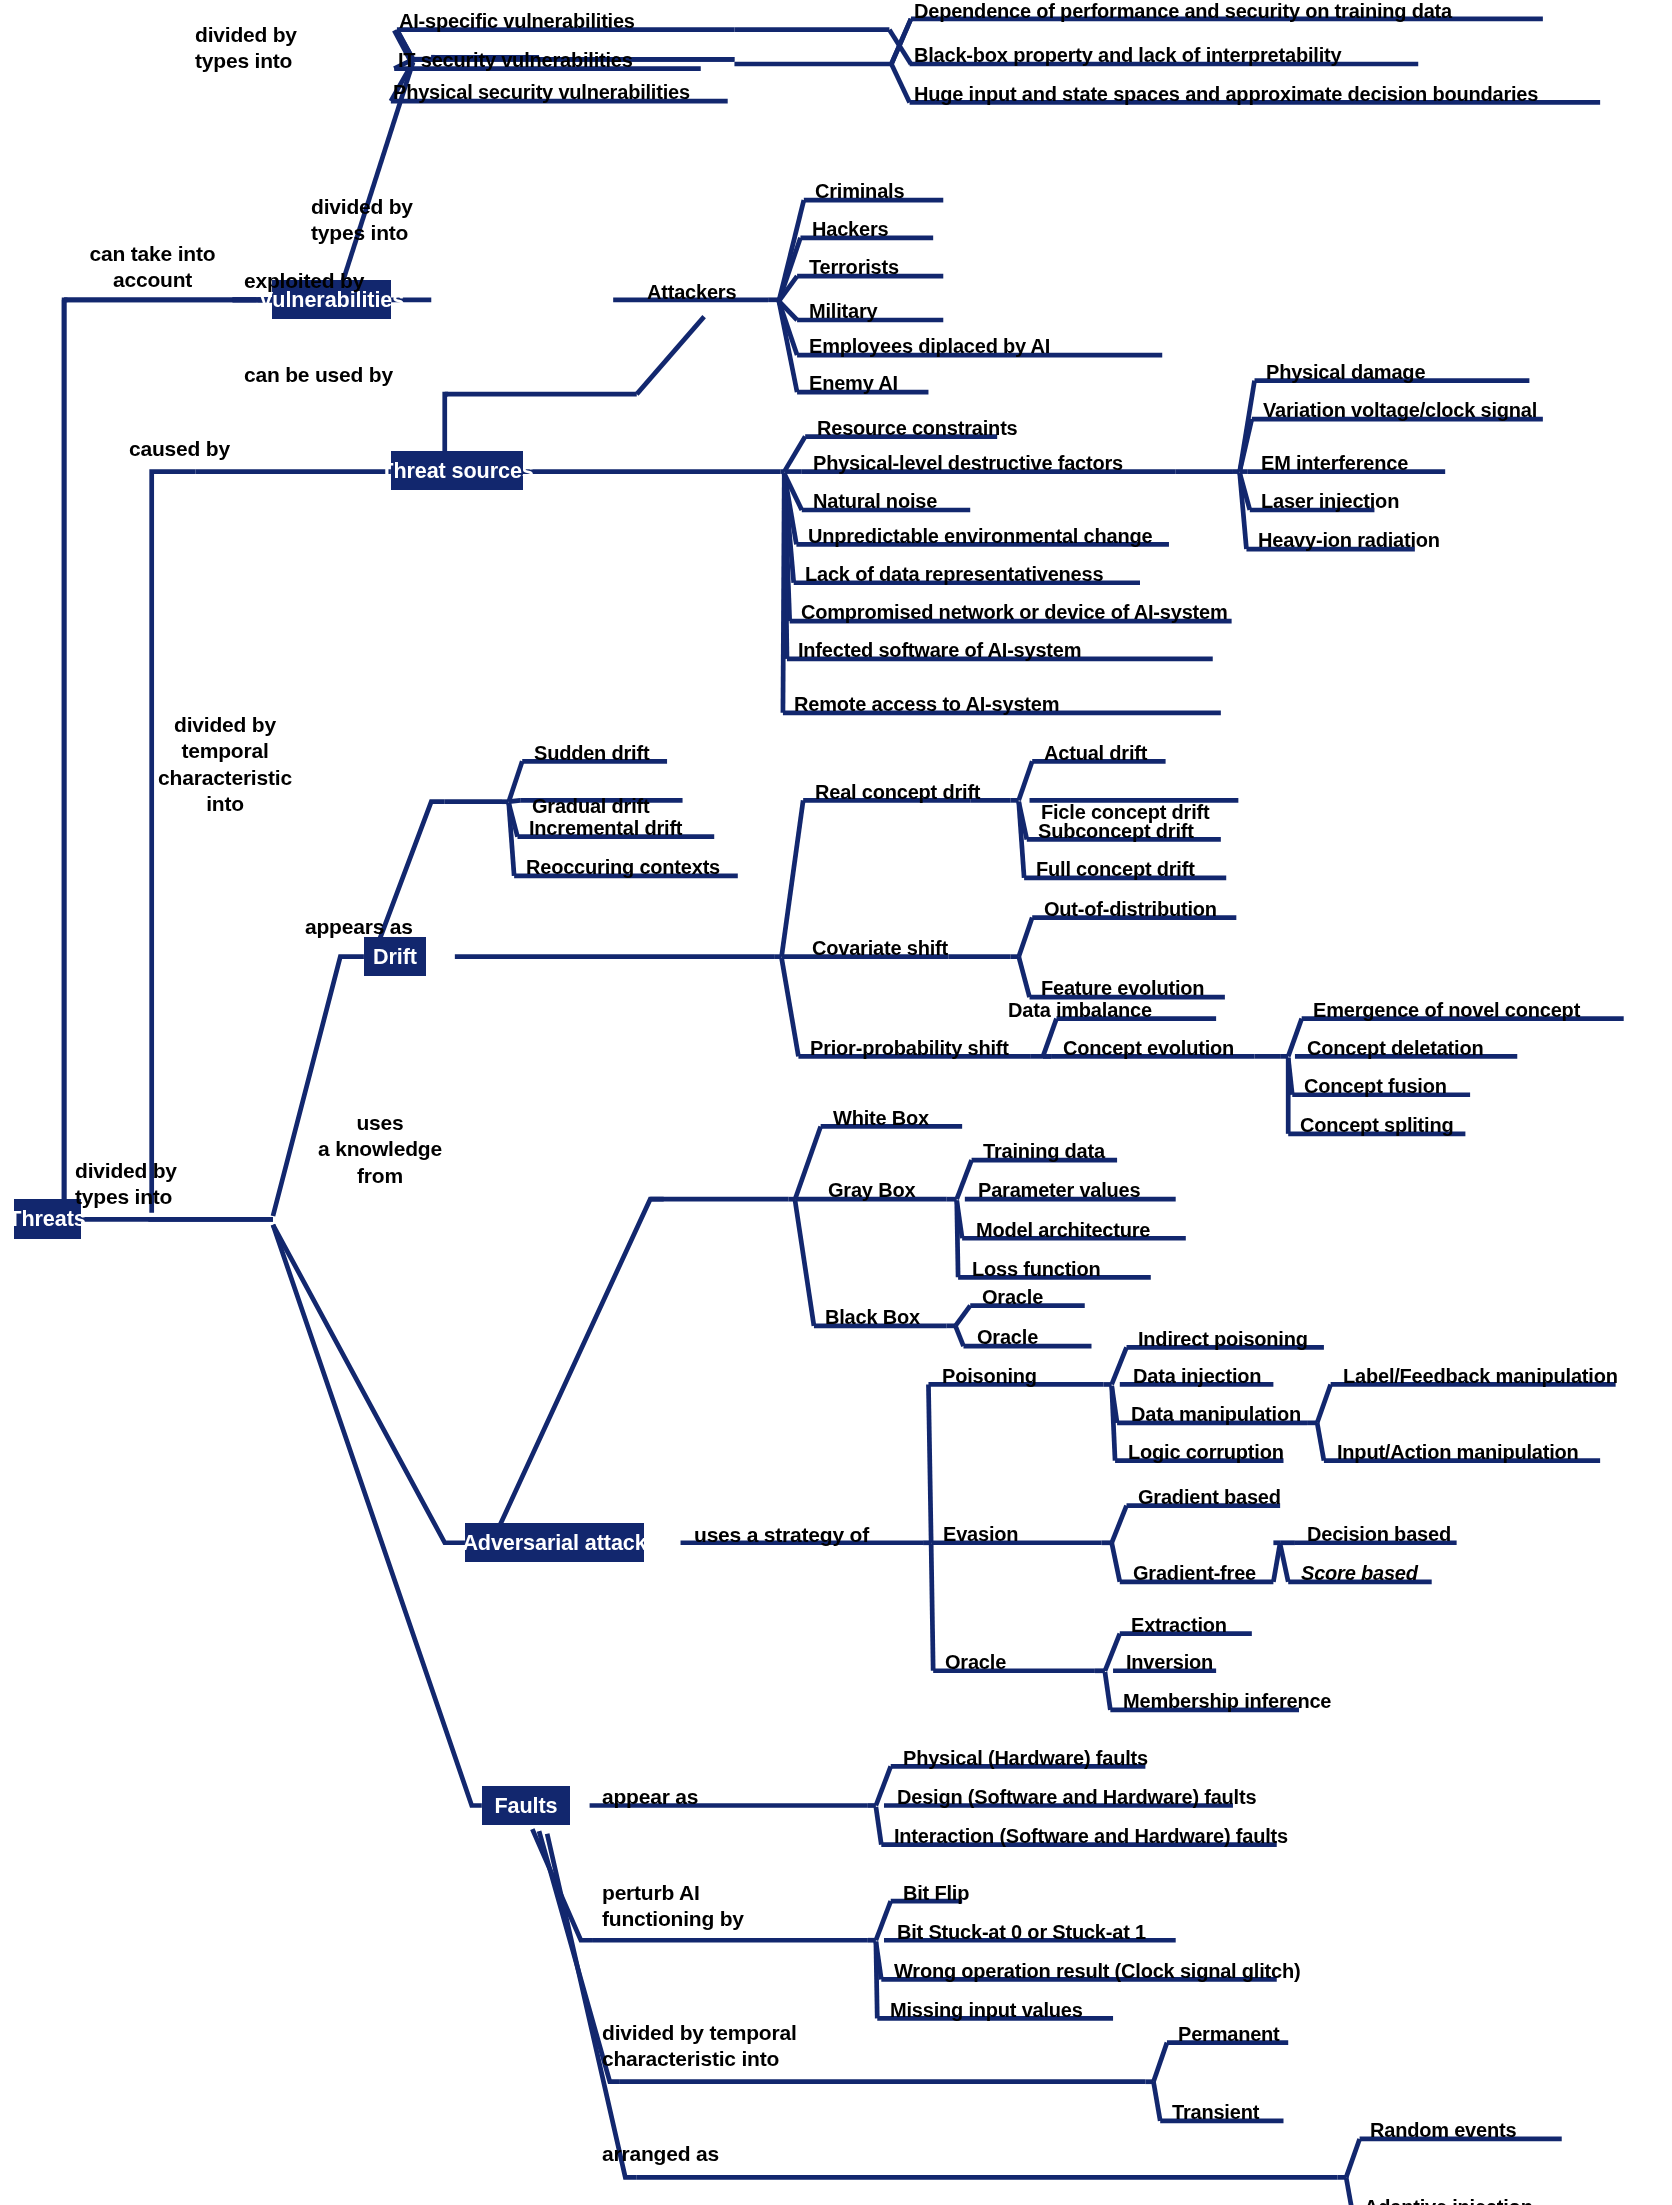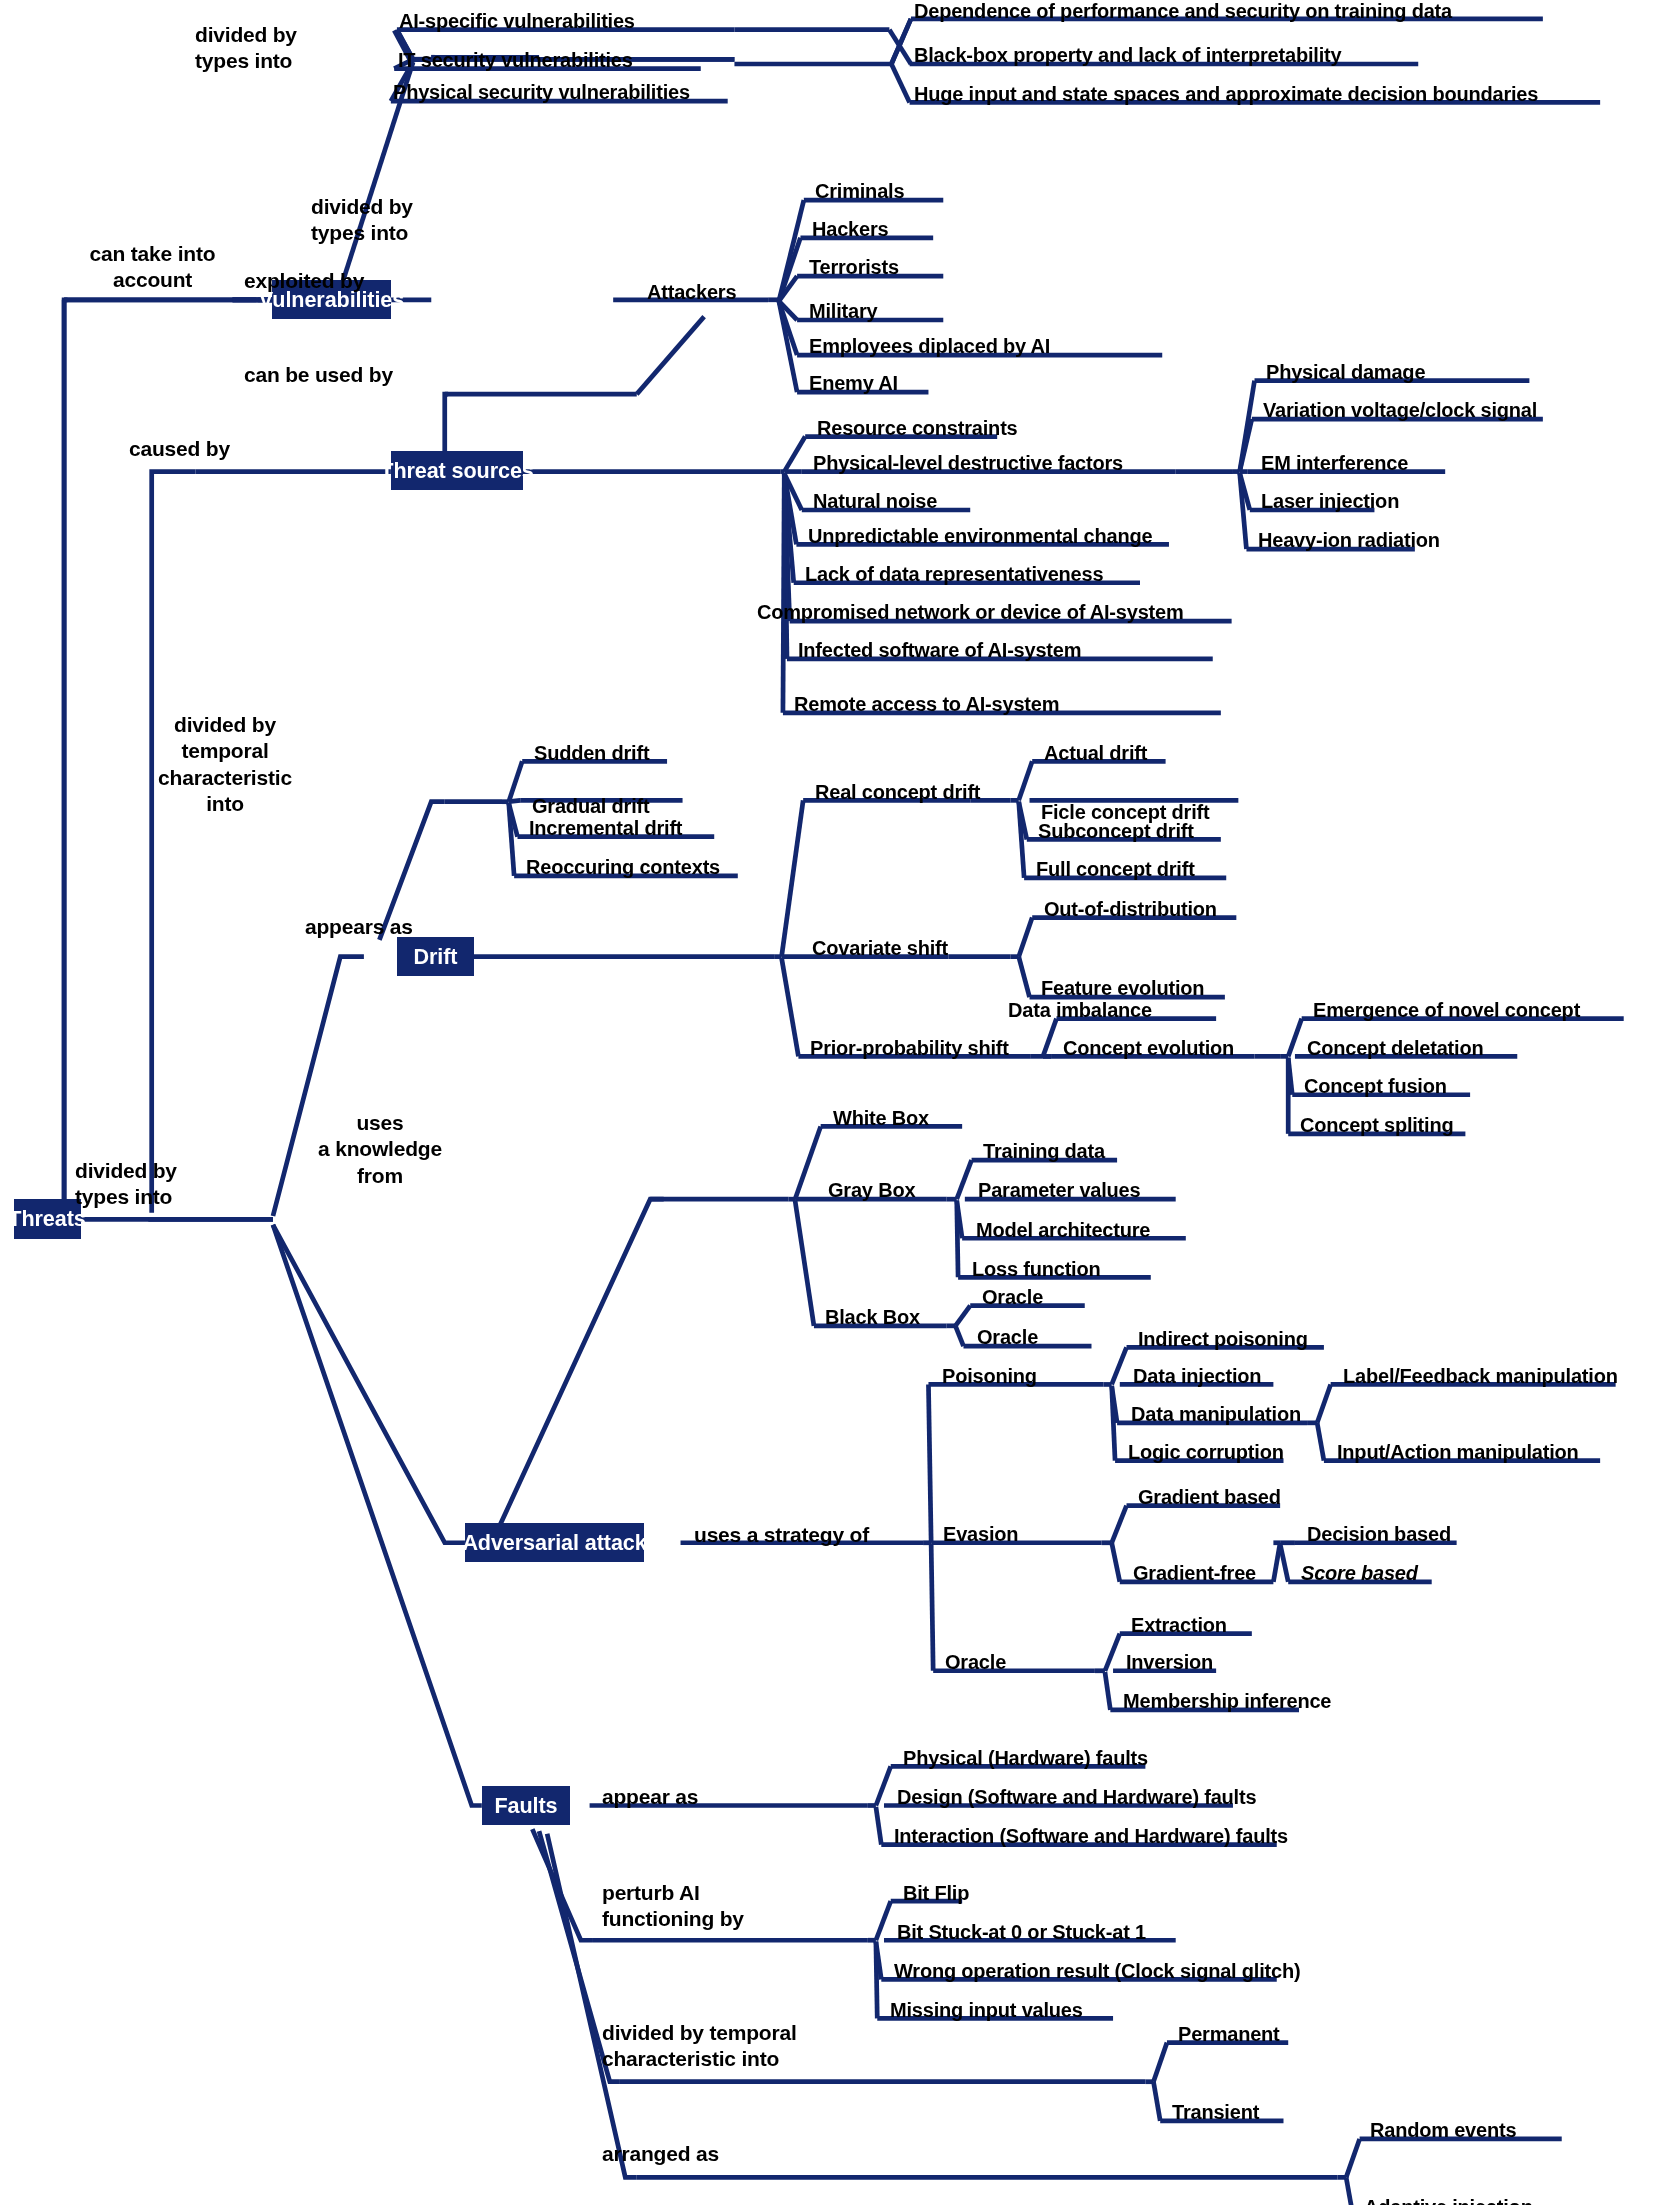--- a/index.html
+++ b/index.html
@@ -344,21 +344,21 @@
       <path d="M2008 3288 L1998 3232"></path>
     </g>
   </svg>
 
   <div class="node" style="left:13.5px;top:1199px;width:67px;height:40px;">Threats</div>
 
   <div class="node" style="left:272px;top:280px;width:119px;height:39px;">Vulnerabilities</div>
 
   <div class="node" style="left:391px;top:451px;width:132px;height:39px;">Threat sources</div>
 
-  <div class="node" style="left:364px;top:937px;width:77px;height:39px;margin-left:33px;">Drift</div>
+  <div class="node" style="left:364px;top:937px;width:62px;height:39px;">Drift</div>
 
   <div class="node" style="left:465px;top:1523px;width:179px;height:39px;">Adversarial attack</div>
 
   <div class="node" style="left:482px;top:1786px;width:88px;height:39px;">Faults</div>
 
   <div class="lbl rel two" style="left:75px;top:241px;text-align:center;width:155px;">can take into
 account</div>
 
   <div class="lbl rel" style="left:129px;top:438px;">caused by</div>
 
@@ -413,21 +413,21 @@
   <div class="lbl" style="left:809px;top:257px;">Terrorists</div>
   <div class="lbl" style="left:809px;top:301px;">Military</div>
   <div class="lbl" style="left:809px;top:336px;">Employees diplaced by AI</div>
   <div class="lbl" style="left:809px;top:373px;">Enemy AI</div>
 
   <div class="lbl" style="left:817px;top:418px;">Resource constraints</div>
   <div class="lbl" style="left:813px;top:453px;">Physical-level destructive factors</div>
   <div class="lbl" style="left:813px;top:491px;">Natural noise</div>
   <div class="lbl" style="left:808px;top:526px;">Unpredictable environmental change</div>
   <div class="lbl" style="left:805px;top:564px;">Lack of data representativeness</div>
-  <div class="lbl" style="left:757px;top:602px;">Compromised network or device of AI-system</div>
+  <div class="lbl" style="left:801px;top:602px;">Compromised network or device of AI-system</div>
   <div class="lbl" style="left:798px;top:640px;">Infected software of AI-system</div>
   <div class="lbl" style="left:794px;top:694px;">Remote access to AI-system</div>
 
   <div class="lbl" style="left:1266px;top:362px;">Physical damage</div>
   <div class="lbl" style="left:1263px;top:400px;">Variation voltage/clock signal</div>
   <div class="lbl" style="left:1261px;top:453px;">EM interference</div>
   <div class="lbl" style="left:1261px;top:491px;">Laser injection</div>
   <div class="lbl" style="left:1258px;top:530px;">Heavy-ion radiation</div>
 
   <div class="lbl" style="left:534px;top:743px;">Sudden drift</div>

